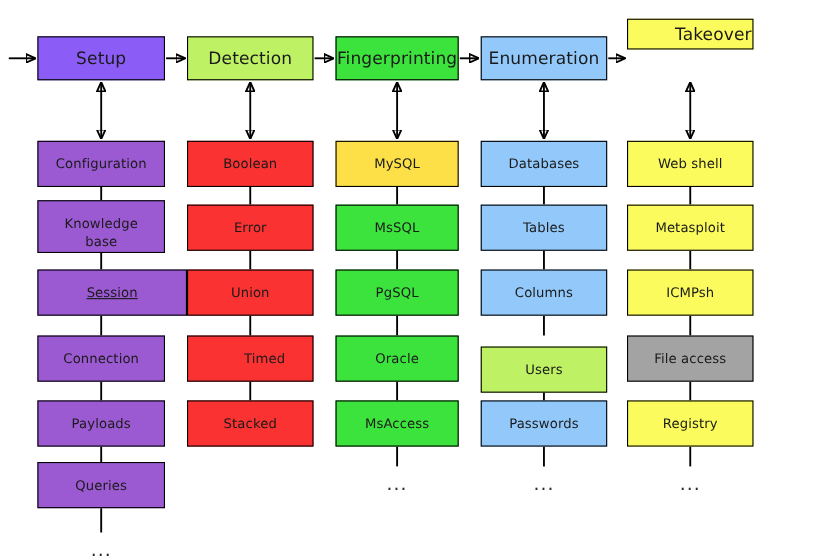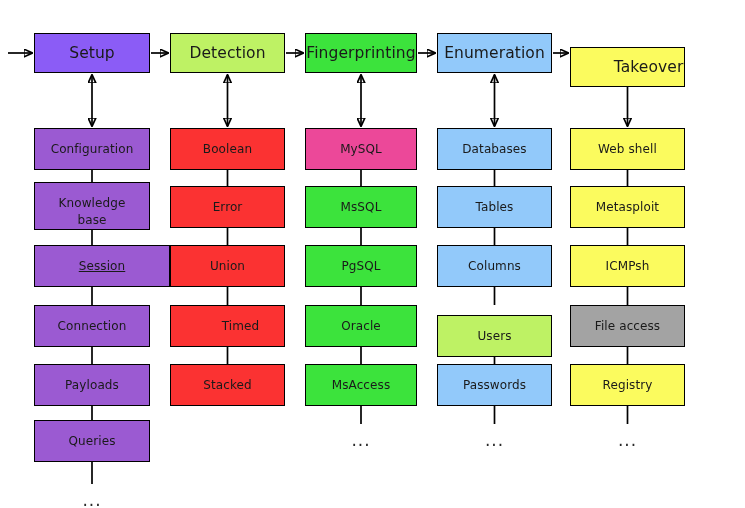--- a/index.html
+++ b/index.html
@@ -122,34 +122,34 @@
       <div class="node" style="left: 34px; top: 364px; width: 116px; height: 42px; background: rgb(155, 90, 210);"><span>Payloads</span></div>
       <div class="node" style="left: 34px; top: 420px; width: 116px; height: 42px; background: rgb(155, 90, 210);"><span>Queries</span></div>
       <div class="ellipsis" style="left: 34px; top: 492px; width: 116px;">...</div>
       <div class="node top" style="left: 170px; top: 33px; width: 115px; height: 40px; background: #bef264;"><span>Detection</span></div>
       <div class="node" style="left: 170px; top: 128px; width: 115px; height: 42px; background: rgb(251, 50, 50);"><span>Boolean</span></div>
       <div class="node" style="left: 170px; top: 186px; width: 115px; height: 42px; background: rgb(251, 50, 50);"><span>Error</span></div>
       <div class="node" style="left: 170px; top: 245px; width: 115px; height: 42px; background: rgb(251, 50, 50);"><span>Union</span></div>
       <div class="node" style="left: 170px; top: 305px; width: 115px; height: 42px; background: rgb(251, 50, 50); padding-left: 26px;"><span>Timed</span></div>
       <div class="node" style="left: 170px; top: 364px; width: 115px; height: 42px; background: rgb(251, 50, 50);"><span>Stacked</span></div>
       <div class="node top" style="left: 305px; top: 33px; width: 112px; height: 40px; background: rgb(60, 227, 60);"><span>Fingerprinting</span></div>
-      <div class="node" style="left: 305px; top: 128px; width: 112px; height: 42px; background: #ec4899;"><span>MySQL</span></div>
+      <div class="node" style="left: 305px; top: 128px; width: 112px; height: 42px; background: #fde047;"><span>MySQL</span></div>
       <div class="node" style="left: 305px; top: 186px; width: 112px; height: 42px; background: rgb(60, 227, 60);"><span>MsSQL</span></div>
       <div class="node" style="left: 305px; top: 245px; width: 112px; height: 42px; background: rgb(60, 227, 60);"><span>PgSQL</span></div>
       <div class="node" style="left: 305px; top: 305px; width: 112px; height: 42px; background: rgb(60, 227, 60);"><span>Oracle</span></div>
       <div class="node" style="left: 305px; top: 364px; width: 112px; height: 42px; background: rgb(60, 227, 60);"><span>MsAccess</span></div>
       <div class="ellipsis" style="left: 305px; top: 432px; width: 112px;">...</div>
       <div class="node top" style="left: 437px; top: 33px; width: 115px; height: 40px; background: rgb(146, 201, 250);"><span>Enumeration</span></div>
       <div class="node" style="left: 437px; top: 128px; width: 115px; height: 42px; background: rgb(146, 201, 250);"><span>Databases</span></div>
       <div class="node" style="left: 437px; top: 186px; width: 115px; height: 42px; background: rgb(146, 201, 250);"><span>Tables</span></div>
       <div class="node" style="left: 437px; top: 245px; width: 115px; height: 42px; background: rgb(146, 201, 250);"><span>Columns</span></div>
       <div class="node" style="left: 437px; top: 315px; width: 115px; height: 42px; background: #bef264;"><span>Users</span></div>
       <div class="node" style="left: 437px; top: 364px; width: 115px; height: 42px; background: rgb(146, 201, 250);"><span>Passwords</span></div>
       <div class="ellipsis" style="left: 437px; top: 432px; width: 115px;">...</div>
-      <div class="node top" style="left: 570px; top: 47px; width: 115px; height: 40px; background: rgb(251, 251, 94); padding-left: 42px;"><span>Takeover</span></div>
+      <div class="node top" style="left: 570px; top: 17px; width: 115px; height: 28px; background: rgb(251, 251, 94); padding-left: 42px;"><span>Takeover</span></div>
       <div class="node" style="left: 570px; top: 128px; width: 115px; height: 42px; background: rgb(251, 251, 94);"><span>Web shell</span></div>
       <div class="node" style="left: 570px; top: 186px; width: 115px; height: 42px; background: rgb(251, 251, 94);"><span>Metasploit</span></div>
       <div class="node" style="left: 570px; top: 245px; width: 115px; height: 42px; background: rgb(251, 251, 94);"><span>ICMPsh</span></div>
       <div class="node" style="left: 570px; top: 305px; width: 115px; height: 42px; background: #a3a3a3;"><span>File access</span></div>
       <div class="node" style="left: 570px; top: 364px; width: 115px; height: 42px; background: rgb(251, 251, 94);"><span>Registry</span></div>
       <div class="ellipsis" style="left: 570px; top: 432px; width: 115px;">...</div>
     </div>
 </div>
 
 </body></html>

